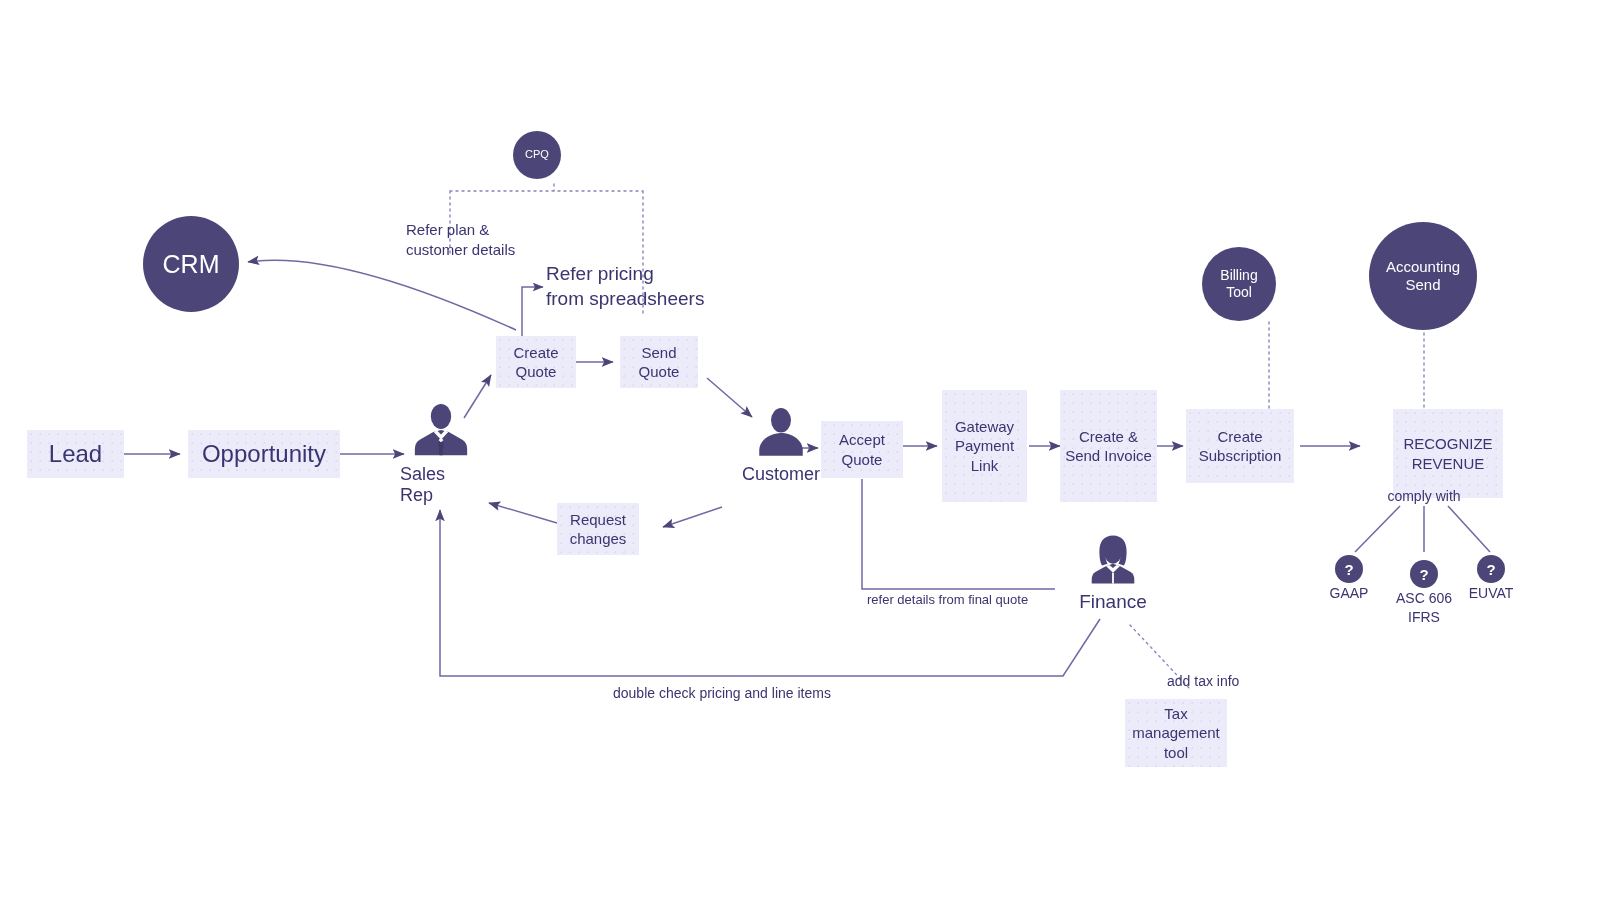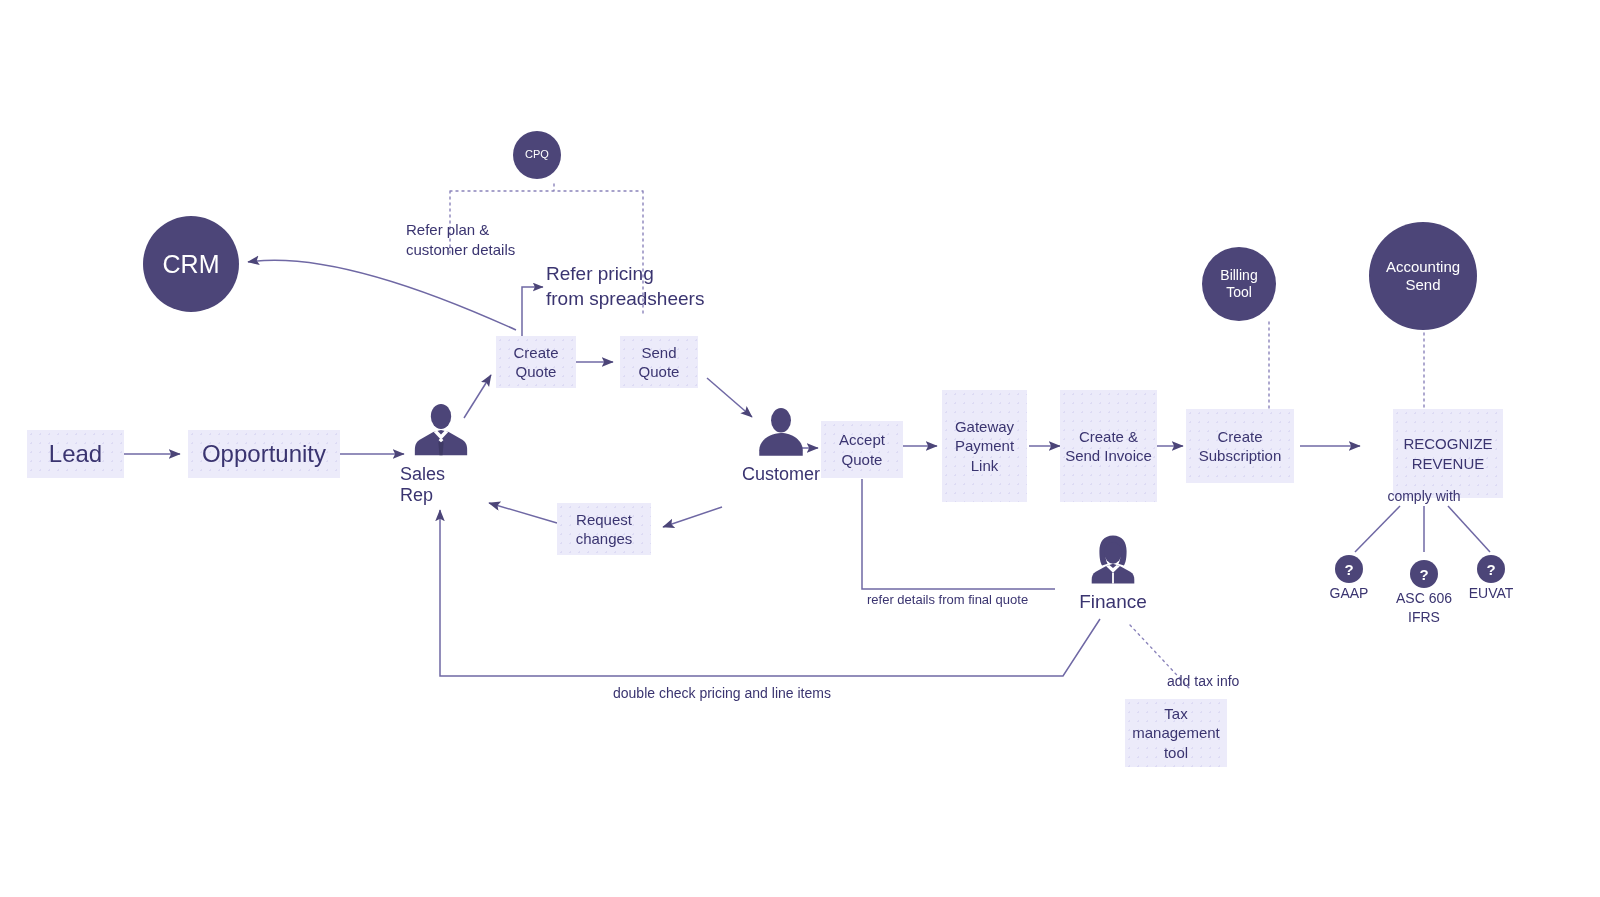--- a/index.html
+++ b/index.html
@@ -129,21 +129,21 @@
   <div class="box" style="left:496px;top:336px;width:80px;height:52px;font-size:15px;">
     <span style="white-space: pre-line;">Create
 Quote</span>
   </div>
 
   <div class="box" style="left:620px;top:336px;width:78px;height:52px;font-size:15px;">
     <span style="white-space: pre-line;">Send
 Quote</span>
   </div>
 
-  <div class="box" style="left:557px;top:503px;width:94px;height:52px;font-size:15px;text-align:center;">
+  <div class="box" style="left:557px;top:503px;width:82px;height:52px;font-size:15px;text-align:center;">
     <span style="white-space: pre-line;">Request
 changes</span>
   </div>
 
   <div class="box" style="left:821px;top:421px;width:82px;height:57px;font-size:15px;">
     <span style="white-space: pre-line;">Accept
 Quote</span>
   </div>
 
   <div class="box" style="left:942px;top:390px;width:85px;height:112px;font-size:15px;">

